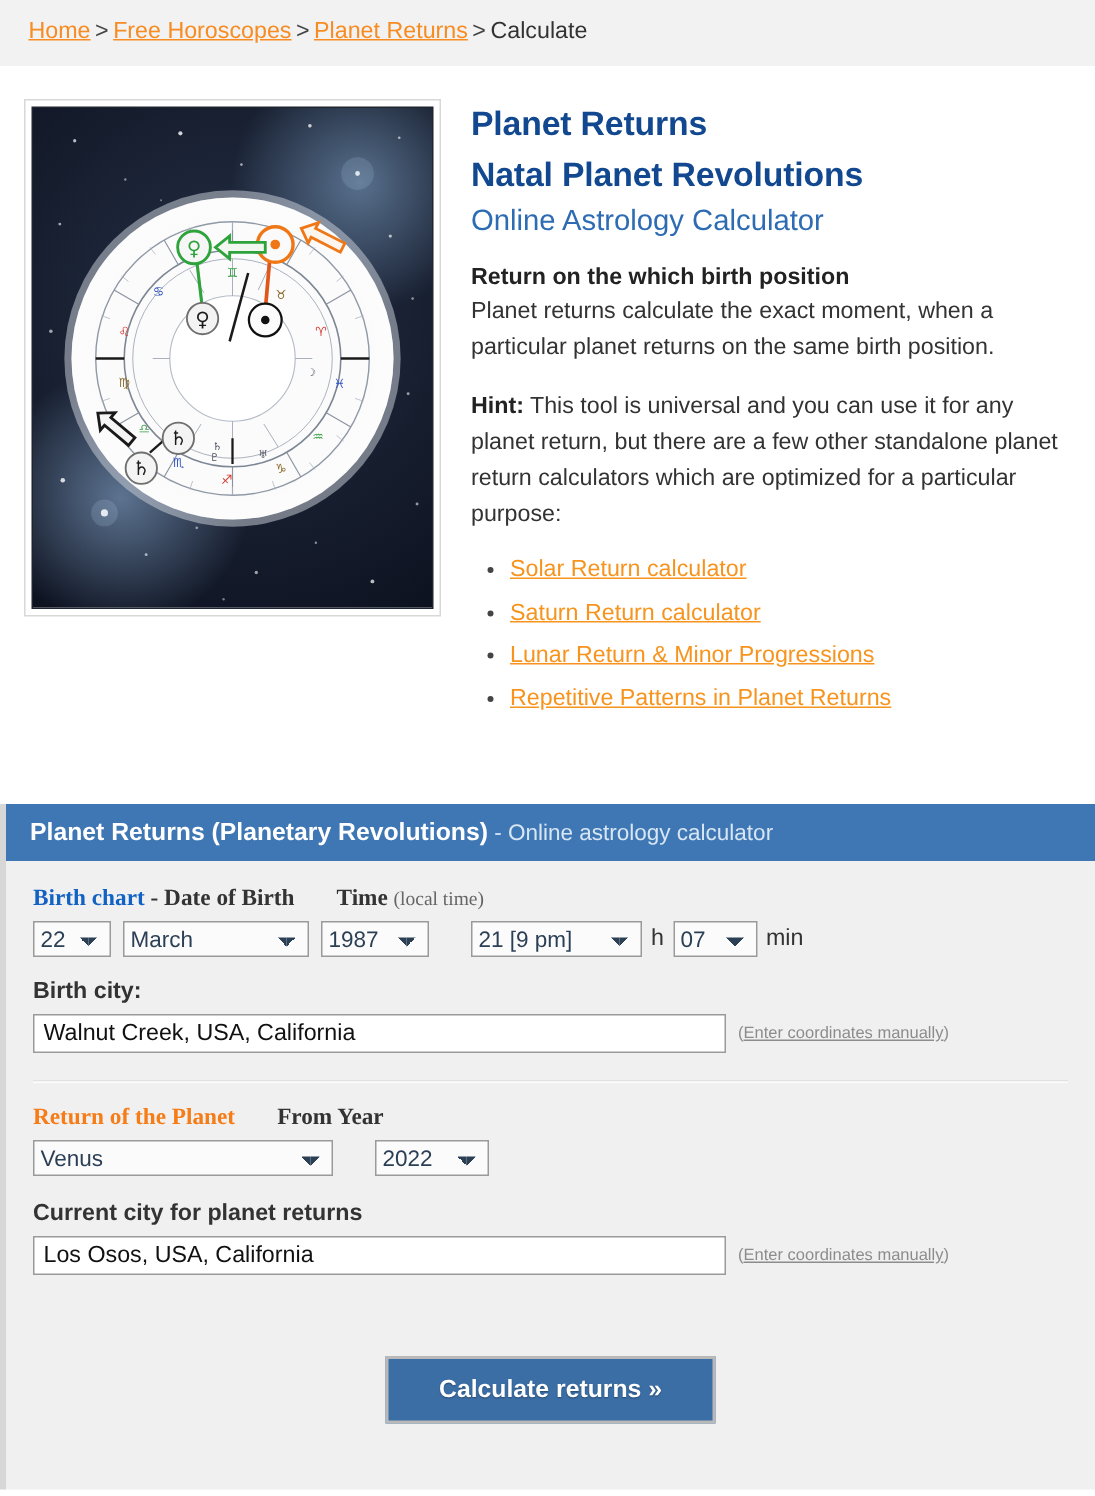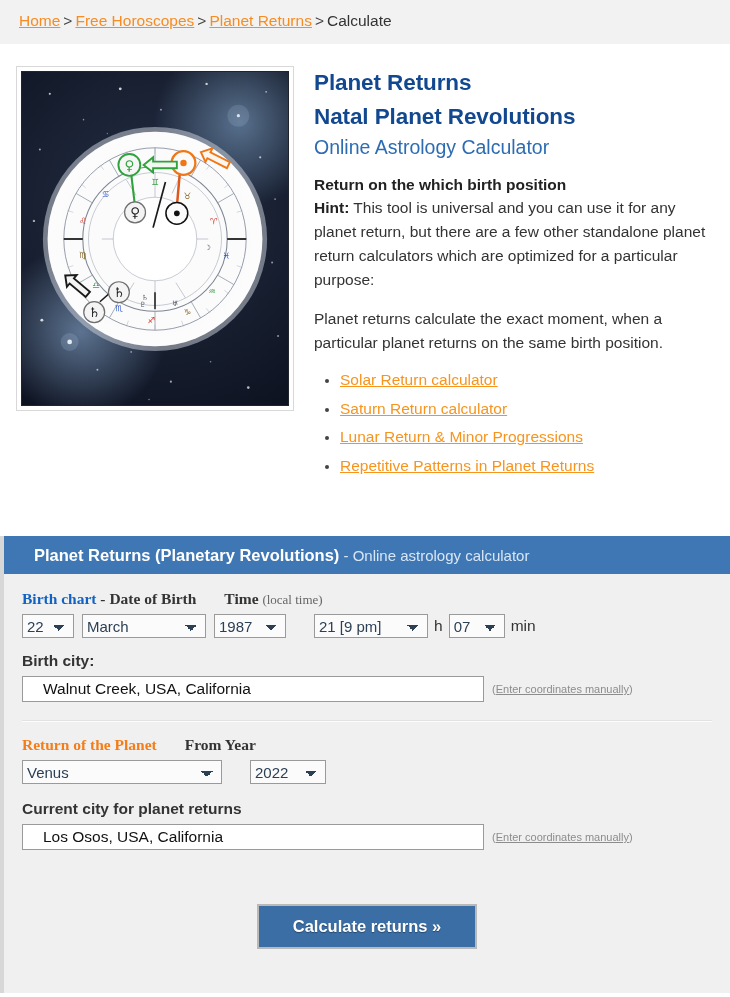--- a/index.html
+++ b/index.html
@@ -129,21 +129,21 @@
     clear: both;
     border-left: 4px solid #d7d7d7;
     box-sizing: border-box;
     width: 730px;
   }
   .calc-head {
     background: #3f77b4;
     color: #ffffff;
     height: 38px;
     line-height: 38px;
-    padding-left: 30px;
+    padding-left: 16px;
     font-size: 16.5px;
     box-sizing: border-box;
   }
   .calc-head .ch-main { font-weight: bold; }
   .calc-head .ch-sub { color: #d7e6f4; font-weight: normal; font-size: 15px; }
 
   .calc-body {
     background: #f0f0f0;
     padding: 16px 18px 20px 18px;
     box-sizing: border-box;
@@ -197,21 +197,21 @@
     margin: 0 6px;
   }
 
   input[type="text"] {
     font-family: "Liberation Sans", sans-serif;
     font-size: 15.5px;
     color: #111111;
     background: #ffffff;
     border: 1px solid #9a9a9a;
     height: 26px;
-    padding: 2px 20px;
+    padding: 2px 6px;
     box-sizing: border-box;
     width: 462px;
   }
   .coord-link {
     font-size: 11px;
     color: #8c8c8c;
     margin-left: 8px;
     white-space: nowrap;
   }
   .coord-link u { cursor: pointer; }
@@ -423,23 +423,23 @@
       </div>
     </div>
   </div>
 
   <div class="titles">
     <h1 class="t1">Planet Returns</h1>
     <h1 class="t2">Natal Planet Revolutions</h1>
     <div class="t-sub">Online Astrology Calculator</div>
 
     <div class="lead-h">Return on the which birth position</div>
+    <p class="para">Planet returns calculate the exact moment, when a particular planet returns on the same birth position.</p>
+
     <p class="para"><b>Hint:</b><span> This tool is universal and you can use it for any planet return, but there are a few other standalone planet return calculators which are optimized for a particular purpose:</span></p>
-
-    <p class="para">Planet returns calculate the exact moment, when a particular planet returns on the same birth position.</p>
 
     <ul class="links">
       <li><a>Solar Return calculator</a></li>
       <li><a>Saturn Return calculator</a></li>
       <li><a>Lunar Return &amp; Minor Progressions</a></li>
       <li><a>Repetitive Patterns in Planet Returns</a></li>
     </ul>
   </div>
 </div>
 

